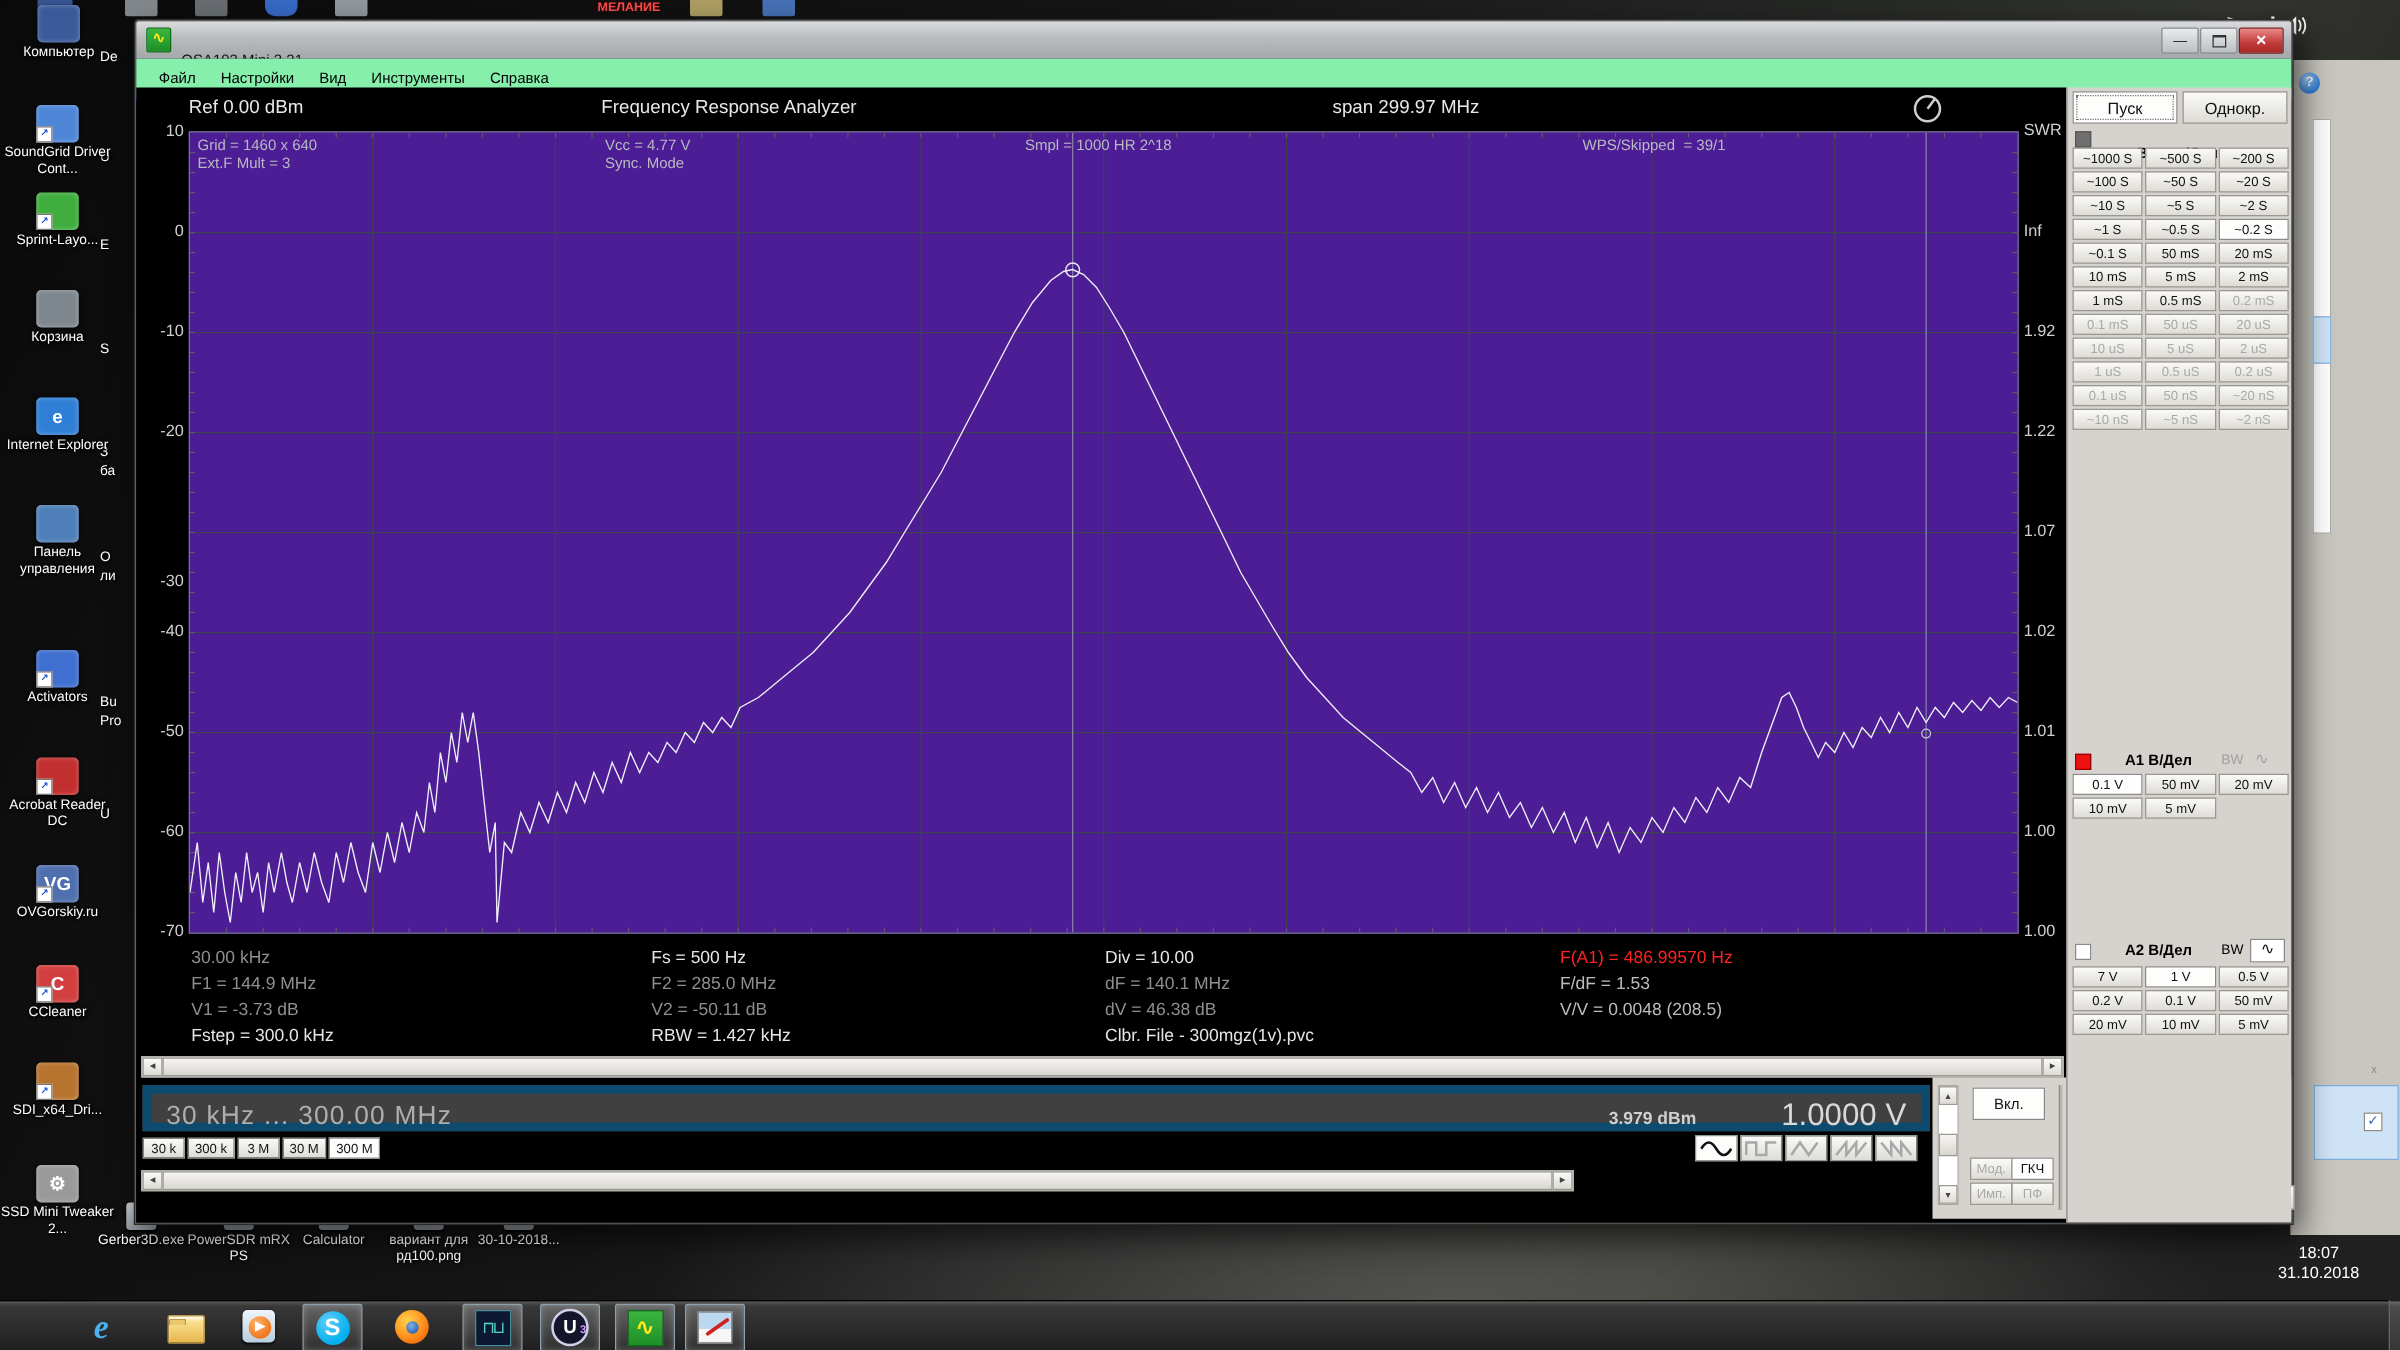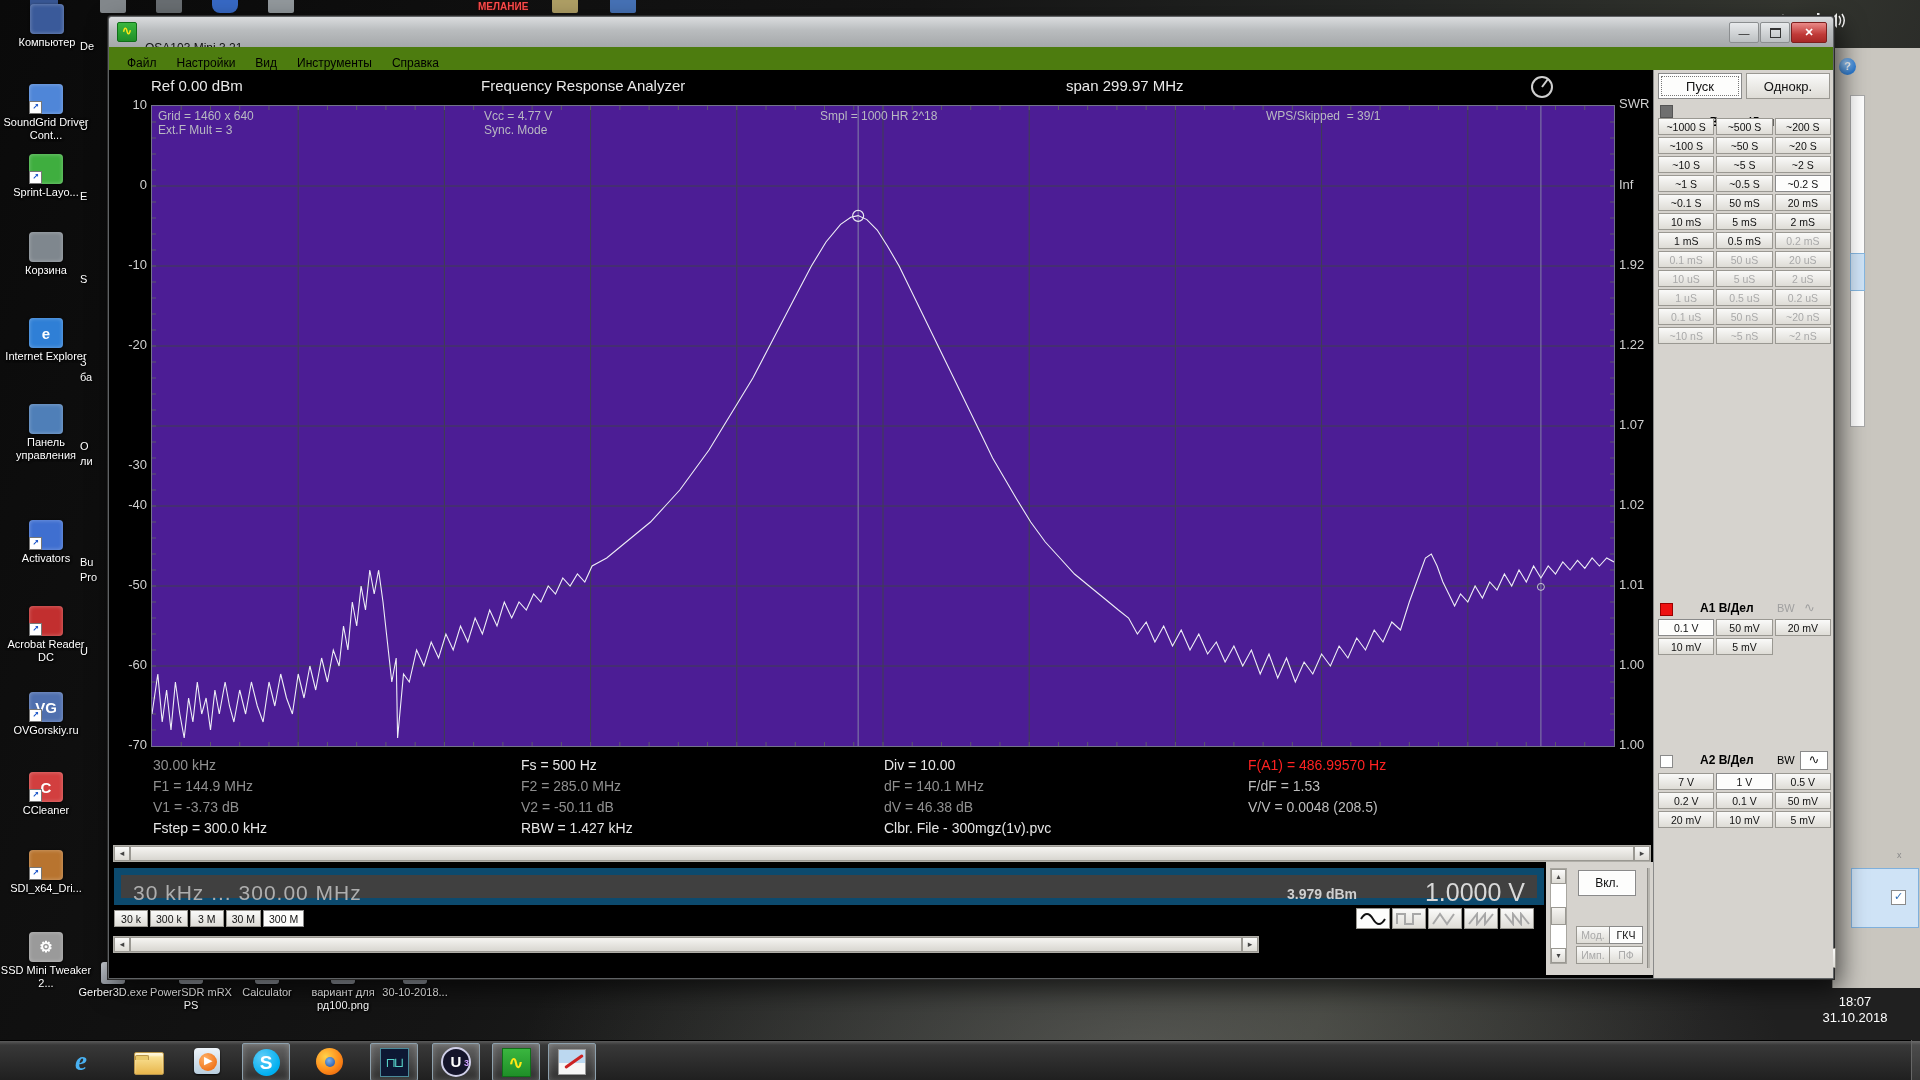--- a/index.html
+++ b/index.html
@@ -92,22 +92,22 @@
   #titleicon{width:18px;height:18px;margin:0 8px 0 8px;background:linear-gradient(#3ab63f,#1f8f28);
     border:1px solid #0f6f18;border-radius:2px;color:#ffe816;font-size:13px;font-weight:bold;
     text-align:center;line-height:16px;font-family:"DejaVu Sans",sans-serif;}
   #title{font-size:12px;color:#111;margin-top:32px;}
   #winbtns{position:absolute;right:6px;top:5px;display:flex;gap:1px;}
   .wbtn{width:28px;height:19px;background:linear-gradient(#e8eaec,#bcc0c2);border:1px solid #8b8e90;
     display:flex;align-items:center;justify-content:center;font-size:11px;color:#222;border-radius:2px;}
   .wbtn.close{width:34px;background:linear-gradient(#ea8a88,#c03a38 60%,#a82826);color:#fff;
     border-color:#7c1f1e;font-weight:bold;}
   .maxglyph{width:9px;height:7px;border:1px solid #333;border-top-width:2px;}
-  #menubar{position:absolute;left:0;top:30px;width:100%;height:34px;background:#4d7c0f;
-    border-bottom:3px solid #6d28d9;display:flex;align-items:center;padding-left:8px;box-sizing:border-box;}
+  #menubar{position:absolute;left:0;top:30px;width:100%;height:34px;background:#86efac;
+    border-bottom:5px solid #6d28d9;display:flex;align-items:center;padding-left:8px;box-sizing:border-box;}
   .menuitem{font-size:12px;color:#000;padding:3px 10px;}
   #content{position:absolute;left:0;top:53px;width:1544px;height:908px;background:#000;}
   #rpanel{position:absolute;left:1544px;top:53px;width:180px;height:908px;background:#d6d3ce;
     border-left:1px solid #8a8a8a;box-sizing:border-box;}
   
   .hdr{position:absolute;color:#e8e8e8;font-size:15px;}
   #stopwatch{position:absolute;left:1420px;top:56px;}
   
   #graphwrap{position:absolute;left:42px;top:88px;width:1462px;height:640px;background:#4c1d95;
     border:1px solid #73738a;box-sizing:content-box;}

